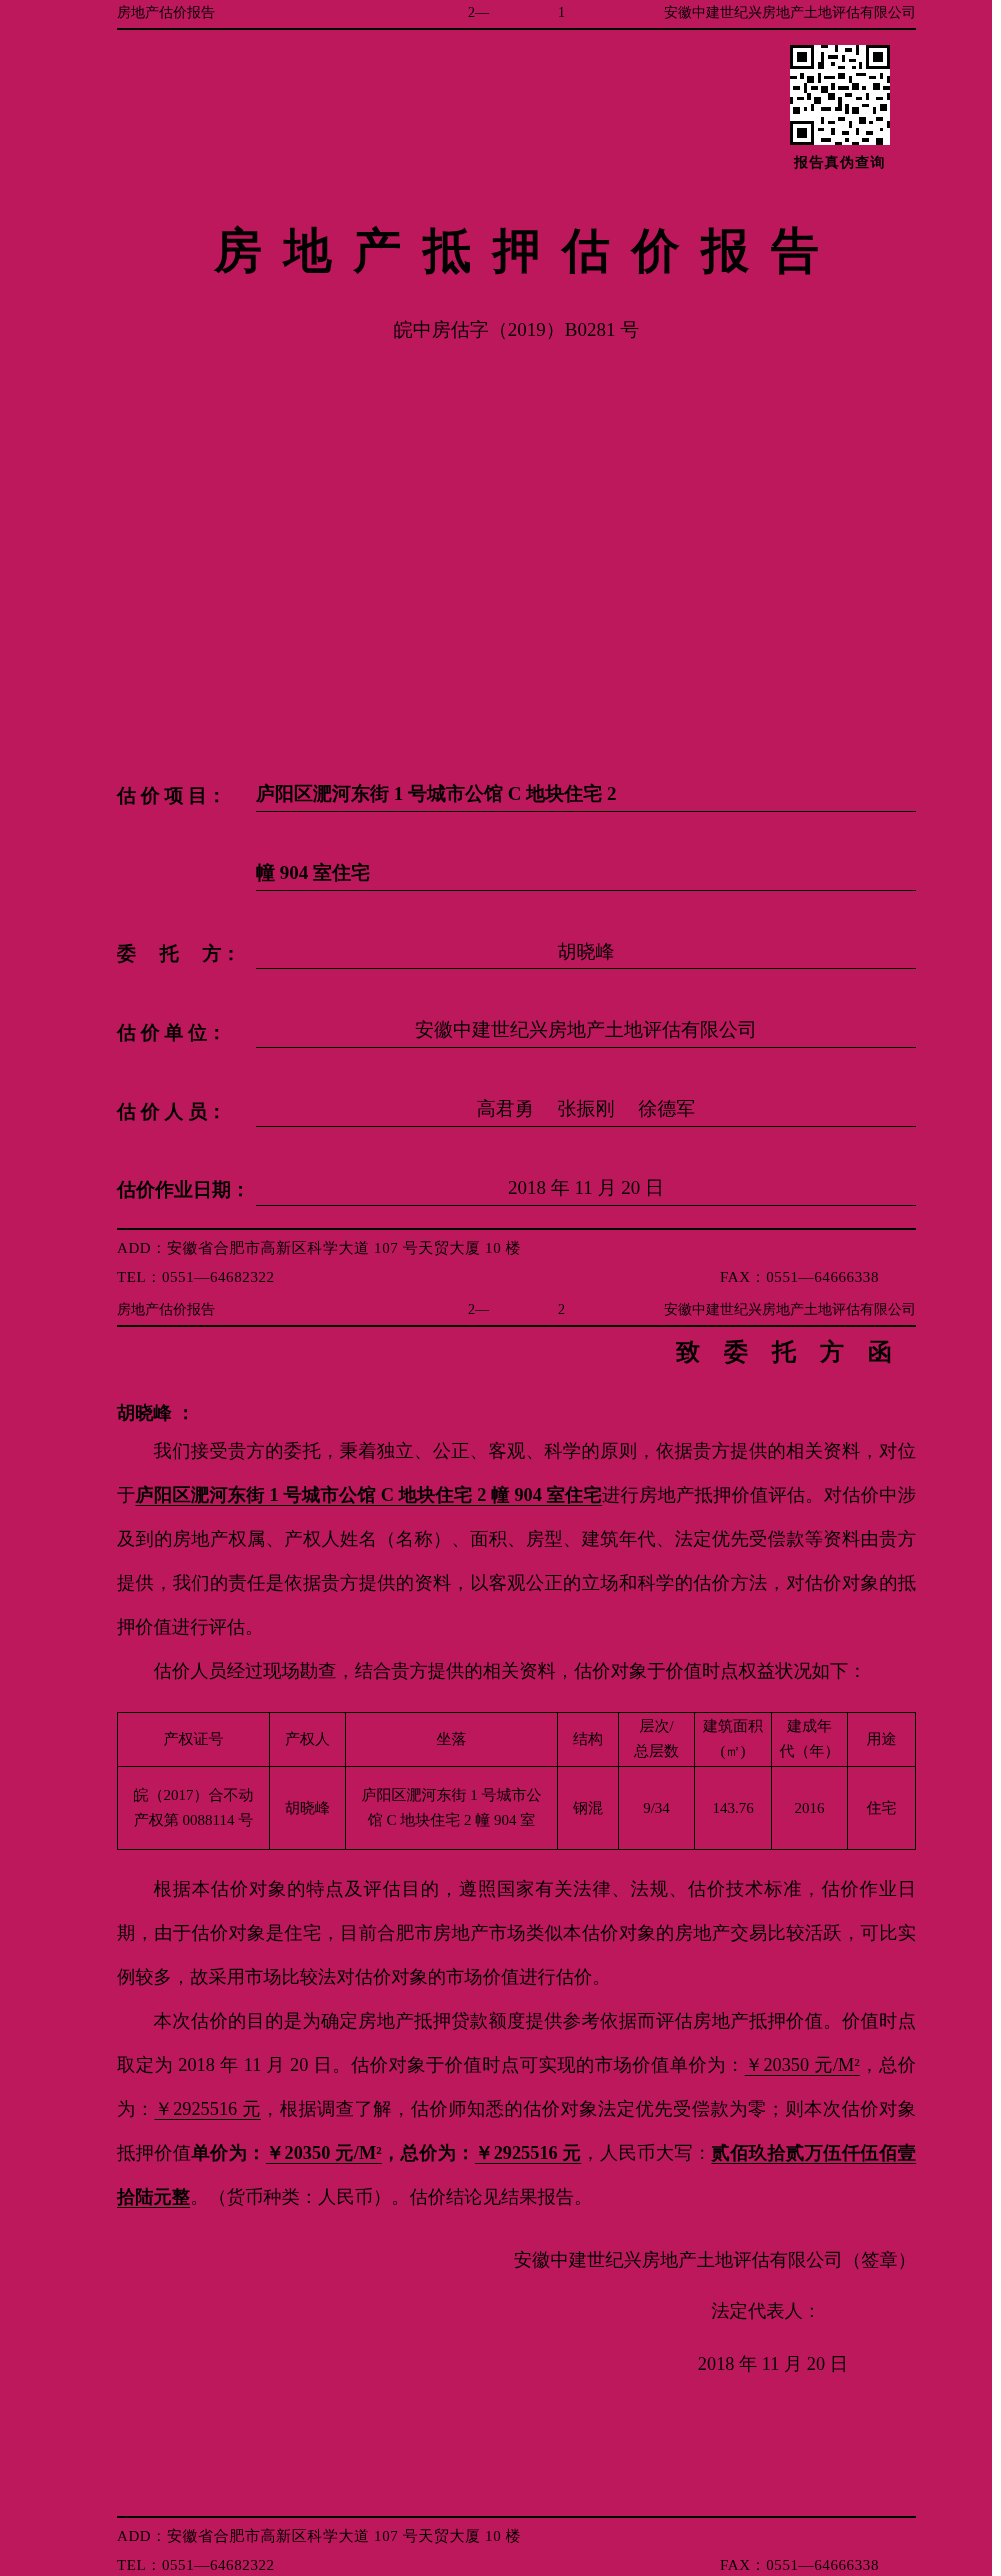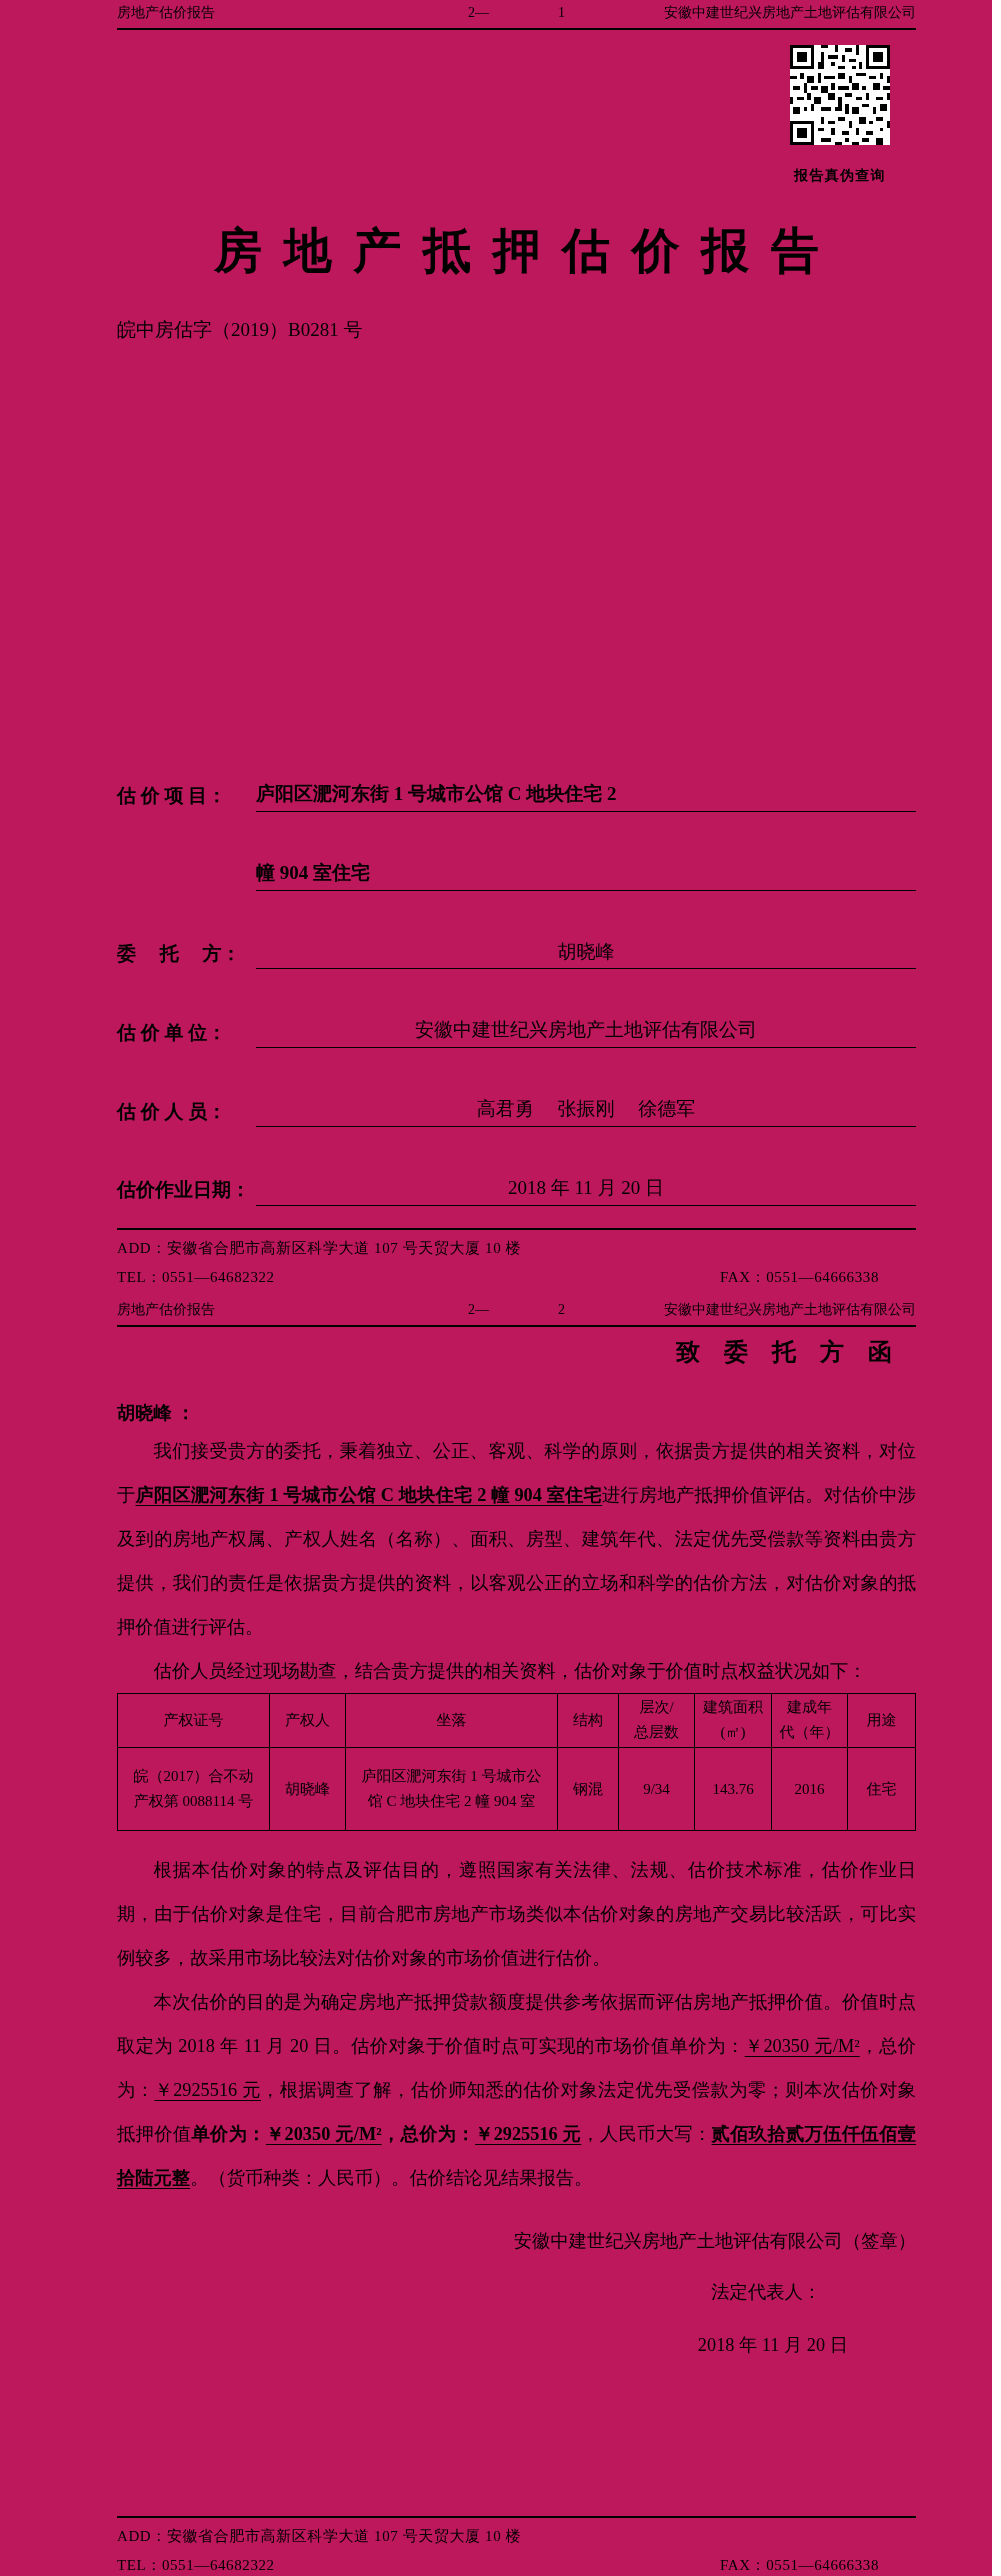--- a/index.html
+++ b/index.html
@@ -8,42 +8,42 @@
   .content{margin:0 76px 0 117px;}
   
   .pg-header{display:flex;align-items:flex-end;padding-top:5px;padding-bottom:6.3px;border-bottom:2.5px solid #000;font-size:14px;line-height:1.2;}
   .pg-header .h-left{flex:1;text-align:left;}
   .pg-header .h-center{flex:none;display:flex;gap:69px;}
   .pg-header .h-right{flex:1;text-align:right;}
   .page2 .pg-header{padding-top:14px;}
   
   .qr-wrap{position:absolute;top:45px;right:101px;width:102px;text-align:center;}
   .qr-wrap svg{display:block;width:100px;height:100px;margin:0 auto;}
-  .qr-caption{font-size:14px;font-weight:bold;margin-top:22px;letter-spacing:1.3px;white-space:nowrap;}
+  .qr-caption{font-size:14px;font-weight:bold;margin-top:9px;letter-spacing:1.3px;white-space:nowrap;}
   
   .main-title{margin-top:189px;text-align:center;font-size:48px;font-weight:bold;letter-spacing:.45em;text-indent:.45em;white-space:nowrap;}
-  .report-no{margin-top:34px;text-align:left;font-size:19px;}
+  .report-no{margin-top:34px;text-align:center;font-size:19px;}
   .form-block{margin-top:404px;}
   .f-row{display:flex;align-items:flex-end;min-height:40px;margin-bottom:14px;font-size:19px;}
   .f-label{flex:none;width:139px;font-weight:bold;white-space:pre;padding-bottom:2.5px;}
   .f-line{flex:1;border-bottom:1.9px solid #000;padding-bottom:3.8px;text-align:center;min-height:25px;margin-top:34px;}
   .f-line.left{text-align:left;}
   .f-line.bold{font-weight:bold;}
   
   .pg-footer{position:absolute;left:117px;right:76px;bottom:1.3px;border-top:2.5px solid #000;padding-top:8.8px;font-size:15px;letter-spacing:0.6px;font-family:Liberation Serif, serif;}
   .pg-footer .f2{display:flex;justify-content:space-between;margin-top:10px;padding-right:37px;}
   
   .letter-title{margin-top:8.8px;text-align:right;font-size:24px;font-weight:bold;letter-spacing:1em;text-indent:1em;white-space:nowrap;}
   .salutation{margin-top:32px;font-size:18.3px;font-weight:bold;}
   .para{font-size:18.3px;line-height:44px;text-indent:2em;margin:0;text-align:justify;}
   .para.first{margin-top:3.8px;}
   .b{font-weight:bold;}
   .u{text-decoration:underline;text-underline-offset:4.4px;}
   .bu{font-weight:bold;text-decoration:underline;text-underline-offset:4.4px;}
-  table.rights{width:100%;border-collapse:collapse;table-layout:fixed;}
+  table.rights{width:100%;border-collapse:collapse;table-layout:fixed;margin-top:19px;}
   table.rights th,table.rights td{border:1.3px solid #000;text-align:center;vertical-align:middle;font-weight:normal;font-size:15px;line-height:1.7;white-space:pre-line;padding:1.3px 2.5px;box-sizing:border-box;}
   table.rights th{height:45px;}
   table.rights td{height:83px;}
   .p3{margin-top:16.4px;}
   .sign-co{margin-top:28px;font-size:18.3px;text-align:right;}
   .sign-legal{margin-top:26.5px;font-size:18.3px;text-align:right;padding-right:95px;}
   .sign-date{margin-top:28px;font-size:18.3px;text-align:right;padding-right:68px;}
 </style>
 </head>
 <body>

